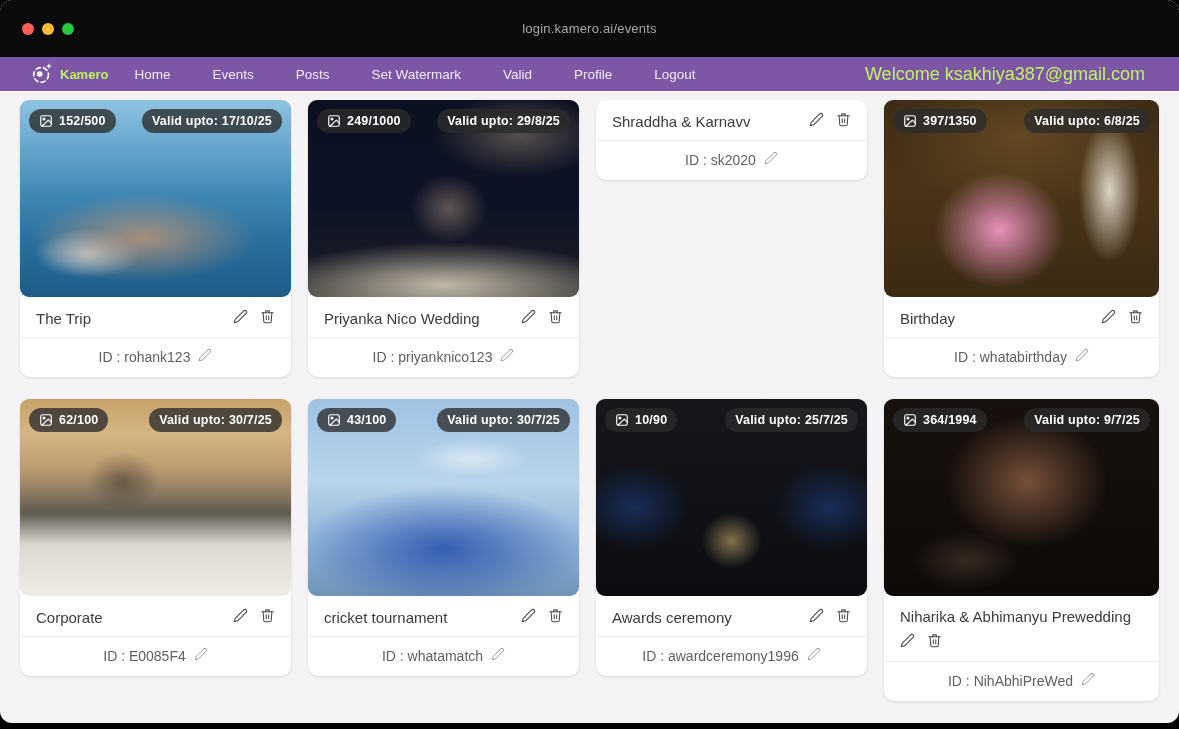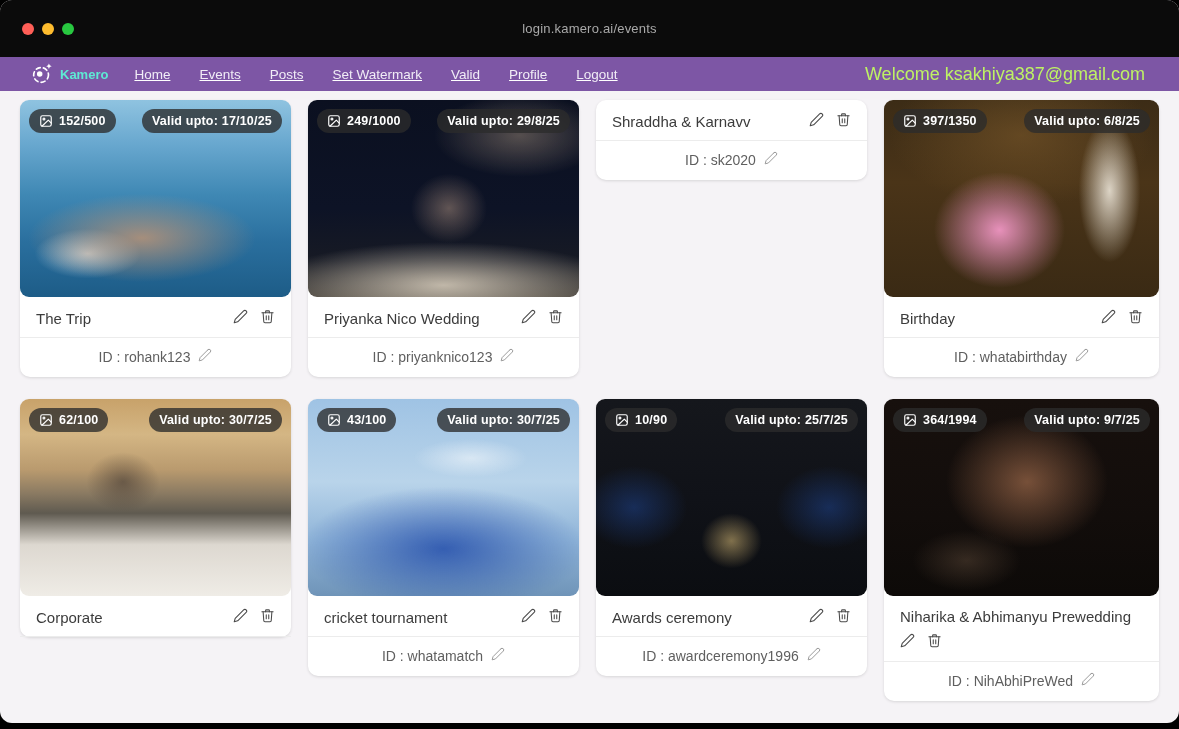--- a/index.html
+++ b/index.html
@@ -26,22 +26,22 @@
     color:#a9a9a9; font-size:13px; letter-spacing:.2px;
   }
 
   
   .navbar {
     height:34px; background:#7d56a5; display:flex; align-items:center;
     padding:0 34px 0 30px; color:#fff;
   }
   .brand { display:flex; align-items:center; gap:6px; margin-right:26px; }
   .brand svg { display:block; }
-  .brand-name { font-size:13px; font-weight:bold; color:#5eead4; }
-  .navlinks { display:flex; gap:29px;text-decoration:underline; }
+  .brand-name { font-size:13px; font-weight:bold; color:#bef264; }
+  .navlinks { display:flex; gap:42px; }
   .navlink { font-size:13.5px; color:#f1edf6; cursor:pointer; }
   .welcome { margin-left:auto; font-size:18px; font-weight:500; color:#bef264; }
 
   
   .content { padding:9px 20px 0; }
   .grid {
     display:grid; grid-template-columns:repeat(4,1fr);
     column-gap:17px; row-gap:22px; align-items:start;
   }
   .card {
@@ -341,20 +341,30 @@
             <svg width="15" height="15" viewBox="0 0 24 24" fill="none" stroke="currentColor" stroke-width="1.7" stroke-linecap="round" stroke-linejoin="round">
               <path d="M3 6h18"></path>
               <path d="M19 6l-1 14a2 2 0 0 1-2 2H8a2 2 0 0 1-2-2L5 6"></path>
               <path d="M9 6V4a1 1 0 0 1 1-1h4a1 1 0 0 1 1 1v2"></path>
               <path d="M10 11v6M14 11v6"></path>
             </svg>
           </span>
         </button>
       </span>
     </div>
+    <div class="id-row">
+      <span class="id-text">ID : E0085F4</span>
+      <button class="icon-btn">
+        <span>
+          <svg width="14" height="14" viewBox="0 0 24 24" fill="none" stroke="currentColor" stroke-width="1.7" stroke-linecap="round" stroke-linejoin="round">
+            <path d="M17 3a2.8 2.8 0 1 1 4 4L7.5 20.5 2 22l1.5-5.5L17 3z"></path>
+          </svg>
+        </span>
+      </button>
+    </div>
   </article>
 
   <article class="card">
     <div class="photo" style="background: radial-gradient(70% 42% at 50% 76%, rgba(38, 80, 172, 0.85), transparent 75%), radial-gradient(30% 14% at 60% 30%, rgba(255, 255, 255, 0.5), transparent 70%), linear-gradient(rgb(159, 195, 228) 0%, rgb(185, 212, 234) 42%, rgb(143, 180, 216) 72%, rgb(111, 148, 184) 100%);">
       <span class="badge badge-count">
         <span>
           <svg width="14" height="14" viewBox="0 0 24 24" fill="none" stroke="#fff" stroke-width="2" stroke-linecap="round" stroke-linejoin="round">
             <rect x="3" y="3" width="18" height="18" rx="3"></rect>
             <circle cx="8.5" cy="8.5" r="1.6"></circle>
             <path d="M21 15.5l-5-5L5 21"></path>

